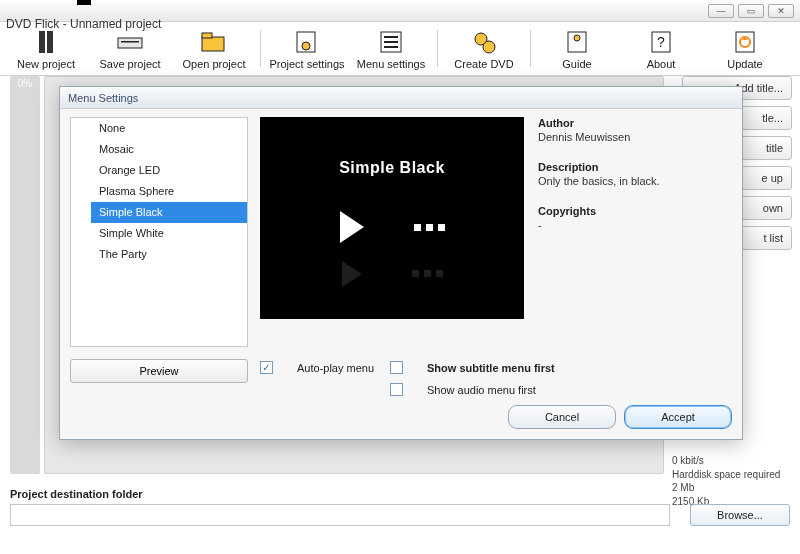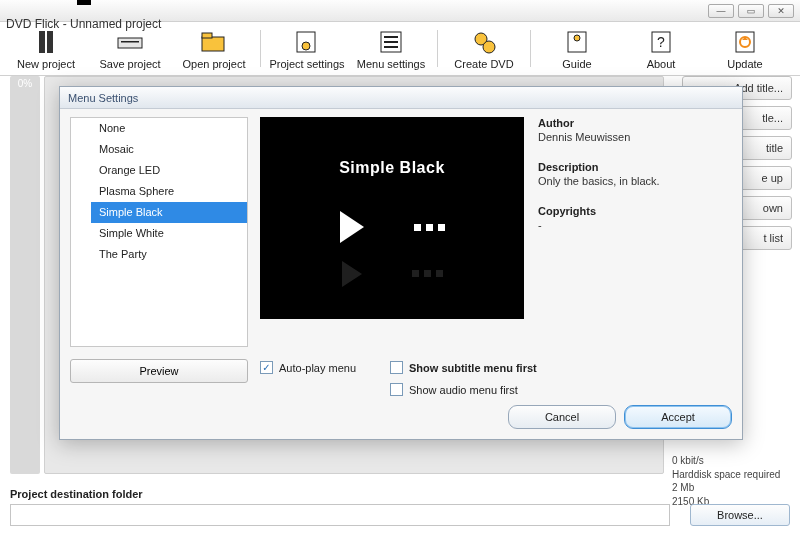--- a/index.html
+++ b/index.html
@@ -190,21 +190,21 @@
     }
     .play-tri-sm {
       width: 0; height: 0;
       border-left: 20px solid #fff;
       border-top: 13px solid transparent;
       border-bottom: 13px solid transparent;
     }
 
     
     .check-row {
-      position: absolute; display: flex; align-items: center; gap: 6px; font-size: 11px; color: #222;
+      position: absolute; display: flex; align-items: center; gap: 24px; font-size: 11px; color: #222;
     }
     .chk {
       width: 13px; height: 13px; border: 1px solid #7a9ab8; background: #fff;
       display:flex;align-items:center;justify-content:center;
     }
     .chk.checked::after {
       content: "✓"; font-size: 10px; color: #2a6fb5; line-height: 1;
     }
 
     

